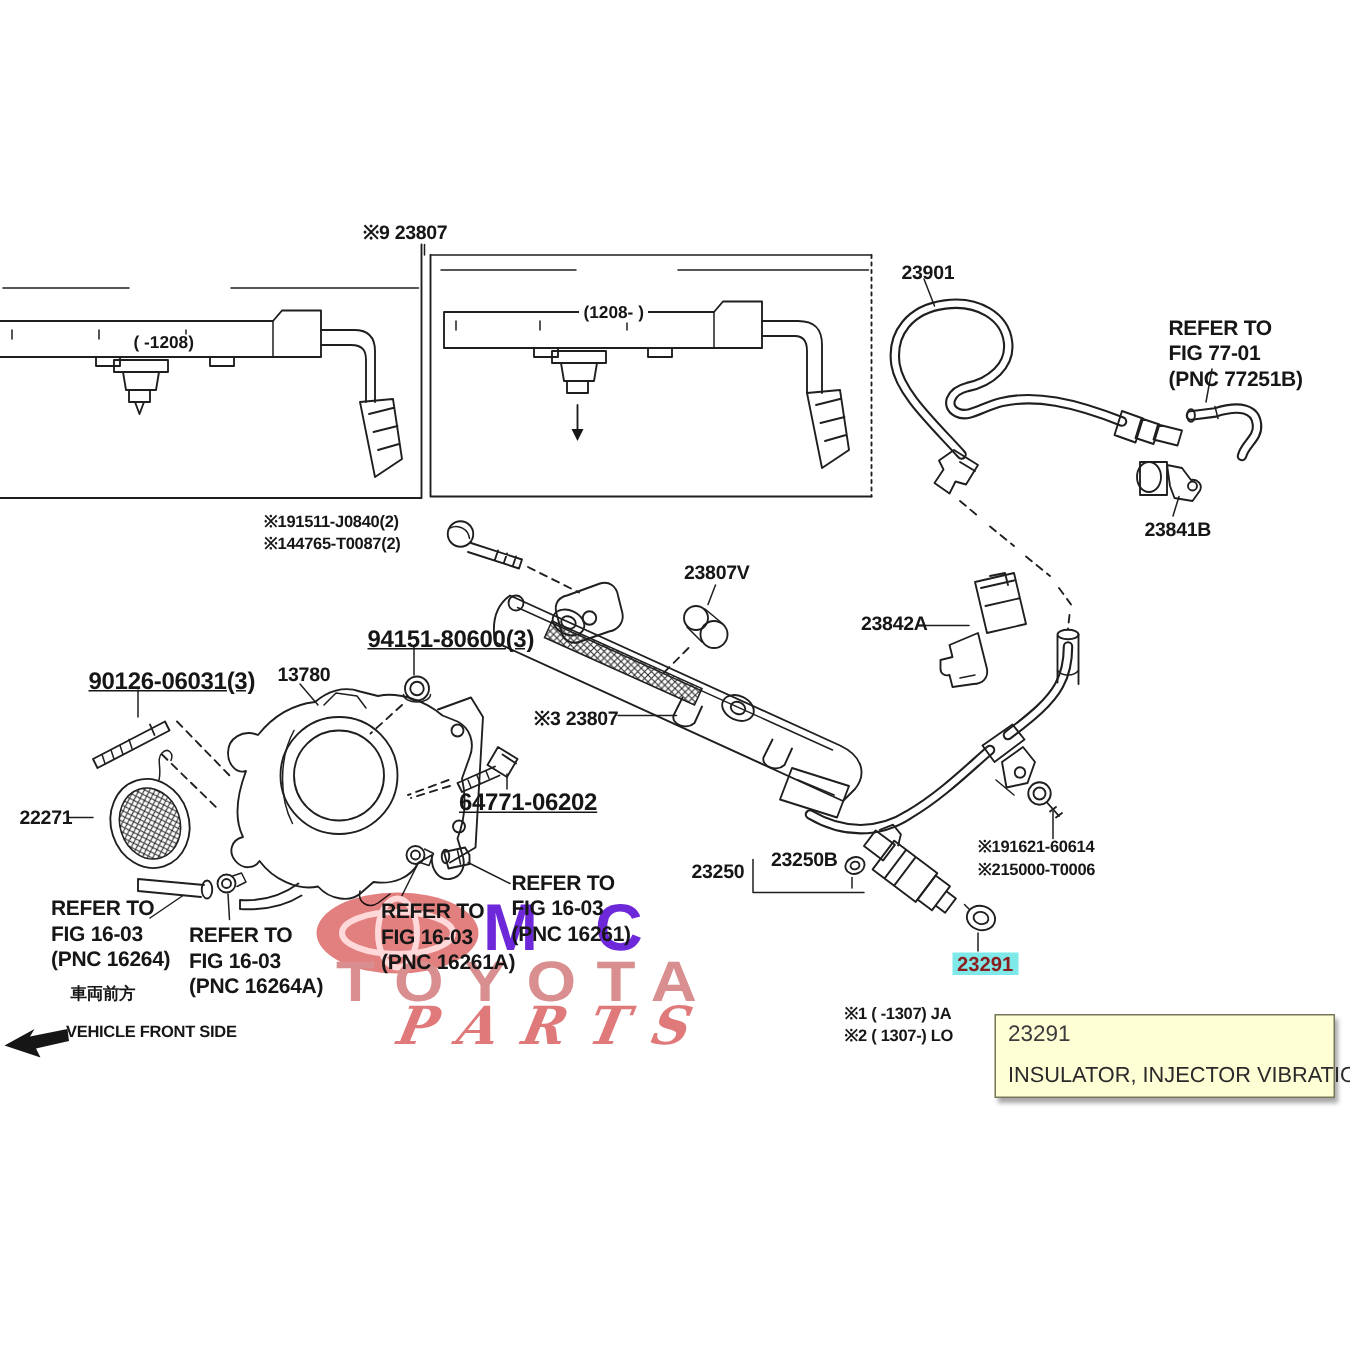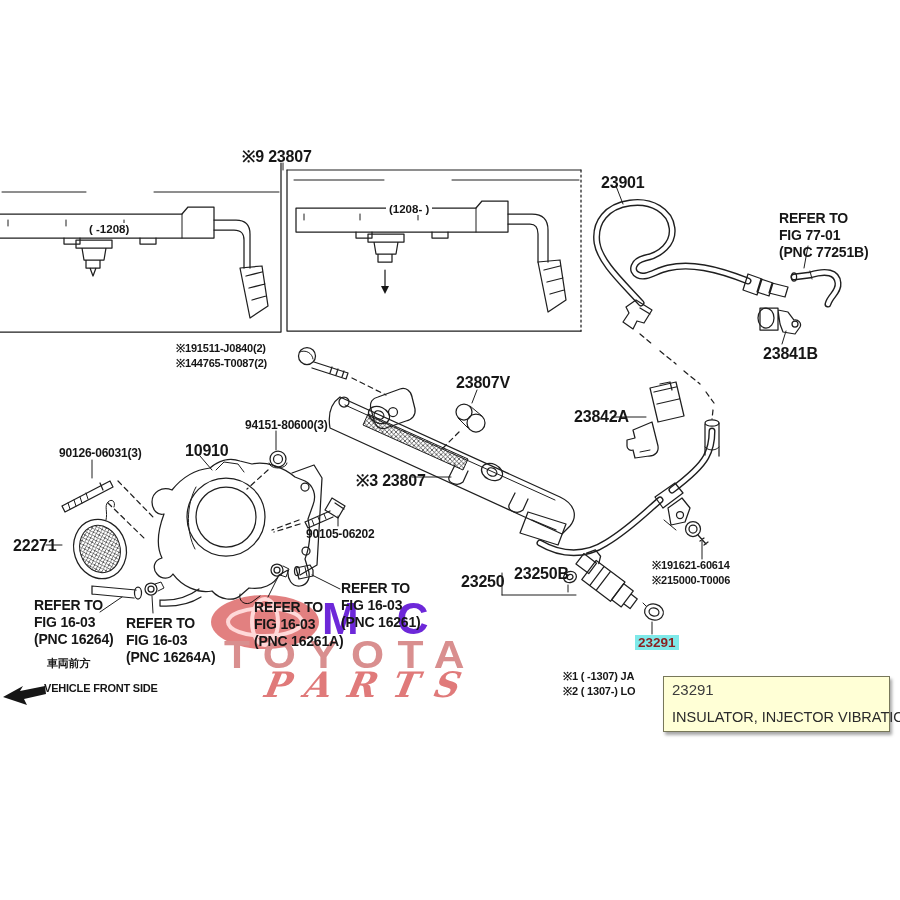--- a/index.html
+++ b/index.html
@@ -10,22 +10,22 @@
   .ln{stroke:#1f1f1f;fill:none;stroke-width:1.25;stroke-linecap:round;stroke-linejoin:round;}
   .thin{stroke-width:1;}
   .dash{stroke-dasharray:5 4;}
   .dot{stroke-dasharray:2 3;}
   .tube-out{stroke:#1f1f1f;fill:none;stroke-width:7;stroke-linecap:round;}
   .tube-in{stroke:#ffffff;fill:none;stroke-width:4.2;stroke-linecap:round;}
   .fillk{fill:#161616;stroke:none;}
   .hatch{fill:url(#xh);stroke:#1f1f1f;stroke-width:1;}
   .wm{position:absolute;z-index:2;mix-blend-mode:multiply;pointer-events:none;}
   .lbl,.lbl-s,.ref,.note{position:absolute;z-index:3;font-weight:bold;letter-spacing:-0.2px;white-space:pre-line;}
-  .lbl{font-size:16px;text-align:right;}
-  .lbl-s{font-size:12px;}
+  .lbl{font-size:13px;text-align:right;}
+  .lbl-s{font-size:16px;text-decoration:underline;}
   .ref{font-size:14px;line-height:1.22;}
   .note{font-size:11px;line-height:1.35;}
   .range{background:#fff;padding:0 3px;font-weight:bold;font-size:11.5px;position:absolute;z-index:3;margin-top:44px;}
   .hl{position:absolute;z-index:4;font-size:13.5px;font-weight:bold;padding:0 3px;}
   .tooltip{position:absolute;z-index:10;box-sizing:border-box;
            box-shadow:2px 3px 3px rgba(0,0,0,.35);padding:4px 8px 6px 8px;}
   .tooltip .t1{font-size:15px;color:#3c3c3c;font-weight:normal;}
   .tooltip .t2{font-size:14.5px;color:#2a2a2a;margin-top:11px;font-weight:normal;white-space:nowrap;}
   .wm-mc{position:absolute;left:322px;top:594px;font-size:44px;font-weight:bold;letter-spacing:38px;color:#6d28d9;}
   .wm-toyota{position:absolute;left:224px;top:634px;font-size:38px;font-weight:bold;letter-spacing:12px;color:#d98f8f;transform:scaleX(1.12);transform-origin:left;}
@@ -264,24 +264,24 @@
 <div class="lbl" style="left:601px;top:174px">23901</div>
 <div class="ref" style="left:779px;top:210px">REFER TO
 FIG 77-01
 (PNC 77251B)</div>
 <div class="lbl" style="left:763px;top:345px">23841B</div>
 <div class="note" style="left:176px;top:341px">※191511-J0840(2)
 ※144765-T0087(2)</div>
 <div class="lbl" style="left:456px;top:374px">23807V</div>
 <div class="lbl" style="left:574px;top:408px">23842A</div>
 <div class="lbl-s" style="left:245px;top:418px">94151-80600(3)</div>
-<div class="lbl" style="left:185px;top:442px">10910</div>
+<div class="lbl" style="left:185px;top:442px">13780</div>
 <div class="lbl-s" style="left:59px;top:446px">90126-06031(3)</div>
 <div class="lbl" style="left:356px;top:469px">※3 23807</div>
-<div class="lbl-s" style="left:306px;top:527px">90105-06202</div>
+<div class="lbl-s" style="left:306px;top:527px">64771-06202</div>
 <div class="lbl" style="left:13px;top:537px">22271</div>
 <div class="note" style="left:652px;top:558px">※191621-60614
 ※215000-T0006</div>
 <div class="lbl" style="left:514px;top:565px">23250B</div>
 <div class="lbl" style="left:461px;top:573px">23250</div>
 <div class="ref" style="left:34px;top:597px">REFER TO
 FIG 16-03
 (PNC 16264)</div>
 <div class="ref" style="left:341px;top:580px">REFER TO
 FIG 16-03

